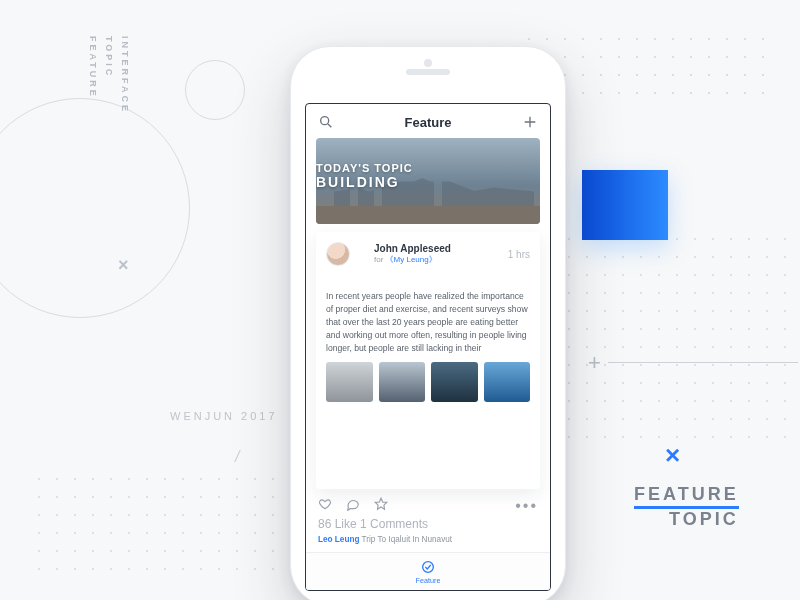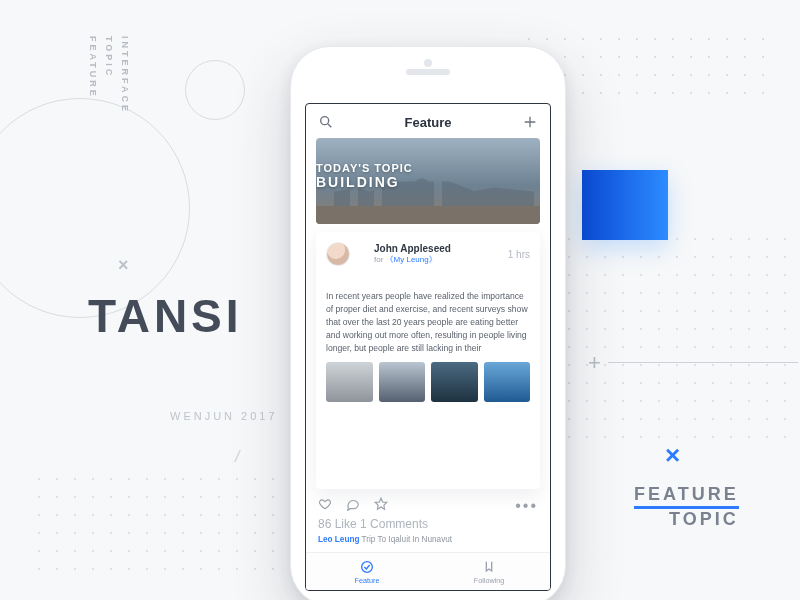--- a/index.html
+++ b/index.html
@@ -157,21 +157,20 @@
 <div class="plus plus1">+</div>
 <div class="hr"></div>
 
 <div class="vlabels">
   <span>FEATURE</span>
   <span>TOPIC</span>
   <span>INTERFACE</span>
 </div>
 
 <div class="headline">
-  <div class="l1">TANSI</div>
 </div>
 <div class="byline">WENJUN 2017</div>
 <div class="slash">/</div>
 
 <div class="ftlabel">
   <div><span class="ul">FEATURE</span></div>
   <div>TOPIC</div>
 </div>
 
 <div class="phone">
@@ -243,22 +242,16 @@
     </div>
 
     <div class="tabbar">
       <div class="tab active">
         <svg viewBox="0 0 24 24" fill="none" stroke="currentColor" stroke-width="2">
             <circle cx="12" cy="12" r="8"></circle>
             <path d="M8 12l3 3 5-6"></path>
           </svg>
         <span>Feature</span>
       </div>
-      <div class="tab">
-        <svg viewBox="0 0 24 24" fill="none" stroke="currentColor" stroke-width="2">
-            <path d="M8 4v14l4-3 4 3V4"></path>
-          </svg>
-        <span>Following</span>
-      </div>
     </div>
 
   </div>
 </div>
 
 </body></html>

